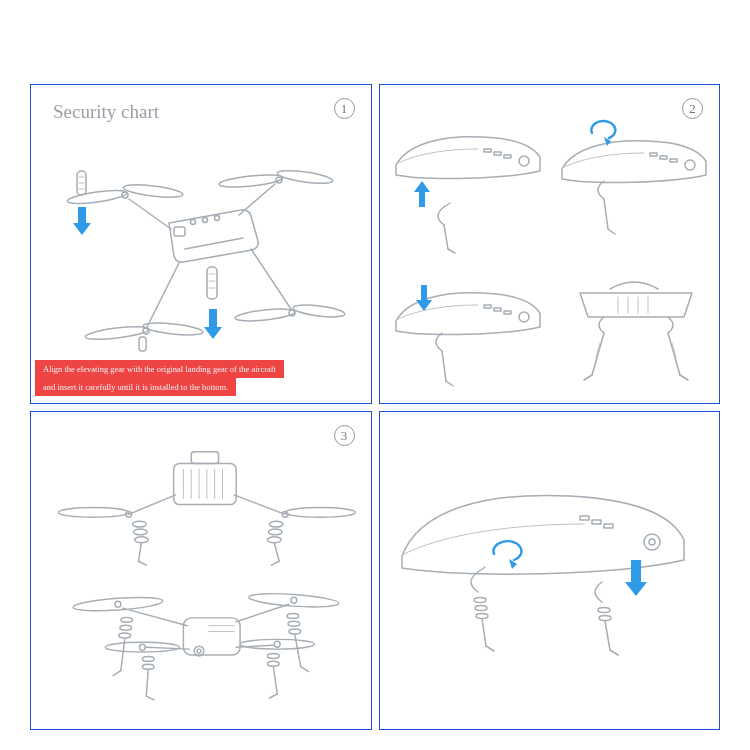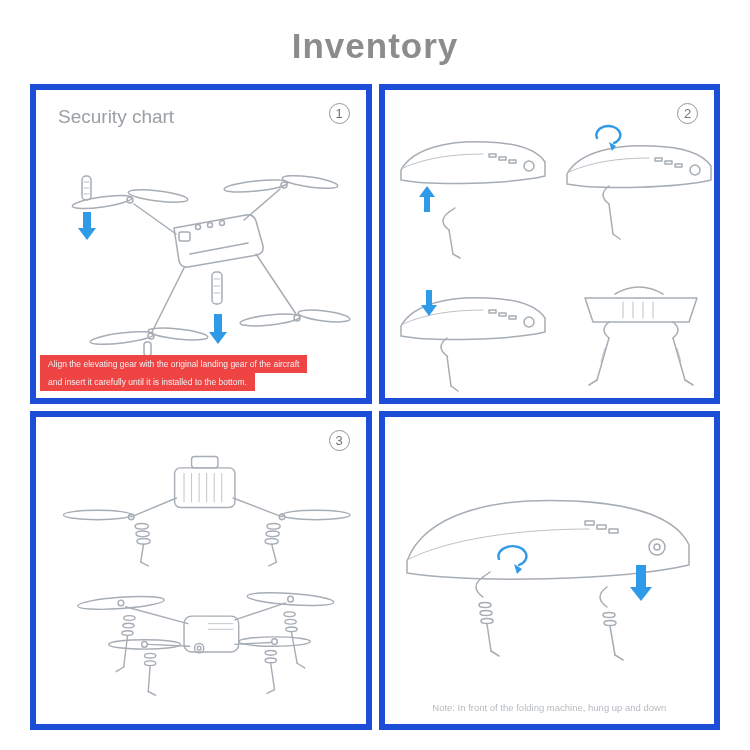--- a/index.html
+++ b/index.html
@@ -5,21 +5,21 @@
   * { margin:0; padding:0; box-sizing:border-box; }
   html,body { width:750px; height:750px; background:#ffffff; font-family:"Liberation Sans", sans-serif; }
   .page { position:relative; width:750px; height:750px; background:#ffffff; overflow:hidden; }
 
   .main-title { position:absolute; top:26px; left:0; width:100%; text-align:center;
                 font-size:35px; font-weight:bold; color:#8c8c8c; letter-spacing:1px; }
 
   .grid { position:absolute; left:30px; top:84px; width:690px; height:646px;
           display:grid; grid-template-columns:1fr 1fr; grid-template-rows:1fr 1fr; gap:7px; }
 
-  .panel { position:relative; border:6px solid #1d4ed8; background:#ffffff; overflow:hidden; }
+  .panel { position:relative; border:1px solid #1d4ed8; background:#ffffff; overflow:hidden;font-family:Liberation Serif, serif; }
 
   .panel-title { position:absolute; left:22px; top:16px; font-size:19px; color:#9aa0a6; }
   .panel-title.small { font-size:15px; top:15px; left:24px; }
 
   .badge { position:absolute; top:13px; right:16px; width:21px; height:21px;
            border:1.4px solid #8f959b; border-radius:50%; color:#70757a;
            font-size:13px; line-height:19px; text-align:center; background:#fff; }
 
   .caption { position:absolute; left:4px; display:inline-block; background:#ef4444;
              color:#eef0f2; font-size:8.5px; padding:4px 8px; white-space:nowrap; }
@@ -41,21 +41,20 @@
   .ln  { stroke:#a6adb4; fill:none; stroke-width:1.5; stroke-linecap:round; stroke-linejoin:round; }
   .lnthin { stroke:#bcc2c8; fill:none; stroke-width:1; stroke-linecap:round; }
   .blue { fill:#2f9ae8; stroke:none; }
   .bluestroke { stroke:#2f9ae8; fill:none; stroke-width:2.4; stroke-linecap:round; }
 </style>
 </head>
 <body>
 
 <div class="page">
 
-  <div class="main-title">Inventory</div>
 
   <div class="grid">
 
     <div class="panel">
       <div class="panel-title">Security chart</div>
       <div class="badge">1</div>
 
       <div class="drone-wrap">
         <svg width="336" height="230" viewBox="0 0 336 230">
           <g class="ln">
@@ -280,17 +279,16 @@
             <path d="M226,194 L234,199"></path>
           </g>
           <g>
             <path class="bluestroke" d="M110,98 a14,10 0 1 1 20,6"></path>
             <polygon class="blue" points="133,108 125,103 128,113"></polygon>
           </g>
           <polygon class="blue" points="252,140 241,126 247,126 247,104 257,104 257,126 263,126"></polygon>
         </svg>
       </div>
 
-      <div class="note">Note: In front of the folding machine, hung up and down</div>
     </div>
 
   </div>
 </div>
 
 </body></html>

